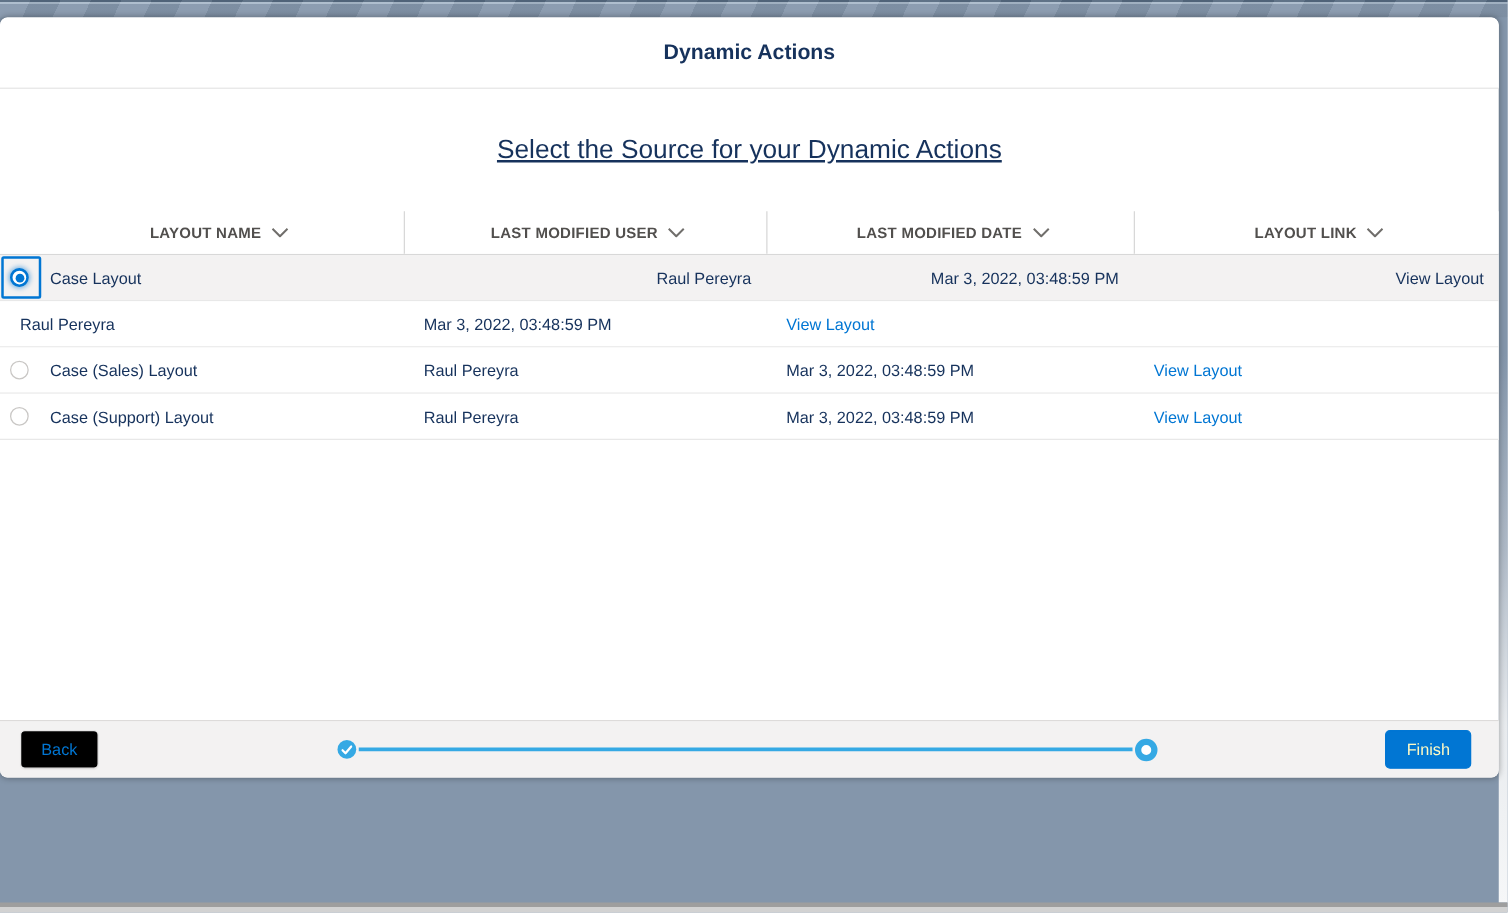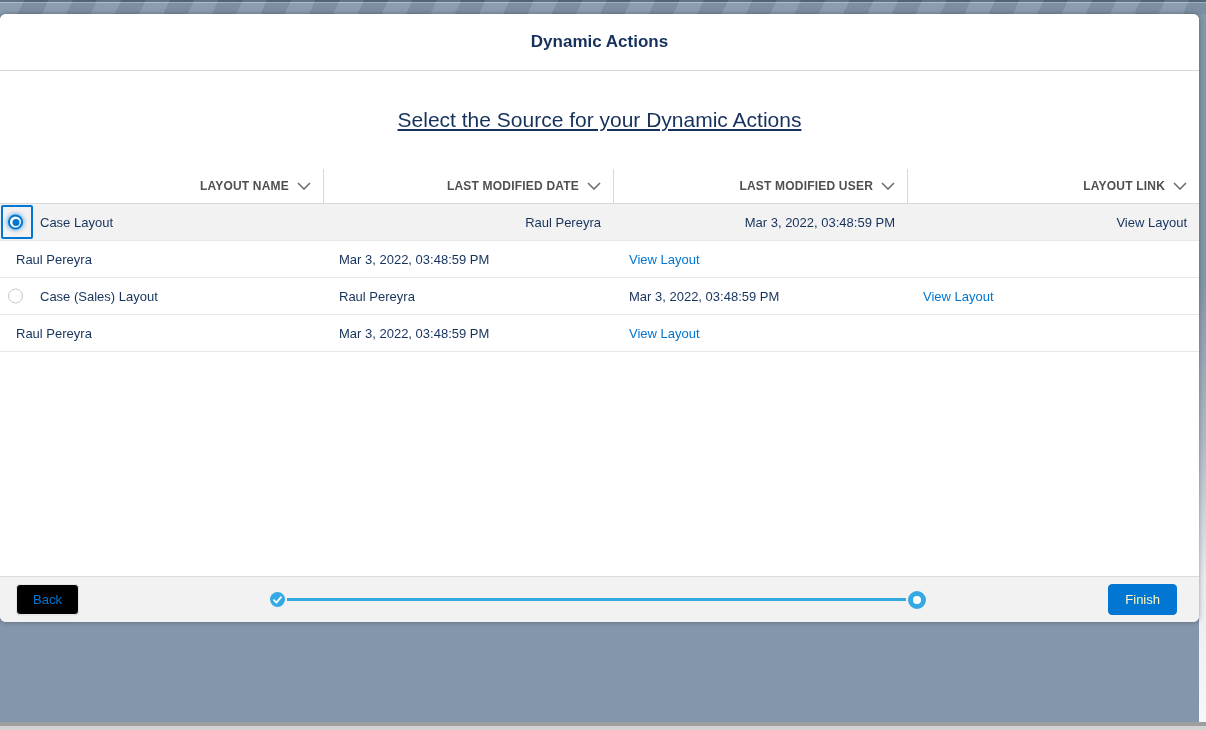--- a/index.html
+++ b/index.html
@@ -41,21 +41,21 @@
     color:#16325c;line-height:26px;text-decoration:underline;
   }
   .subtitle{
     margin:13px 40px 0 40px;text-align:center;font-size:13px;color:#706e6b;line-height:18px;
   }
   
   .tbl{margin-top:36px;width:1199px;font-size:13px;color:#16325c;}
   .thead{display:grid;grid-template-columns:323px 290px 294px 292px;height:34px;
     border-bottom:1px solid #d8d8d8;}
   .th{
-    display:flex;align-items:center;justify-content:flex-end;
+    display:flex;align-items:center;justify-content:center;
     padding:0 12px 0 16px;font-size:12px;font-weight:bold;color:#514f4d;
     letter-spacing:.2px;cursor:pointer;background:#fff;
   }
   .th + .th{border-left:1px solid #d8d8d8;}
   .th:first-child{padding-left:40px;}
   .chev{flex:0 0 auto;margin-left:8px;}
   .tr{
     display:grid;grid-template-columns:323px 290px 294px 292px;height:36px;
     border-bottom:1px solid #e8e8e8;background:#fff;align-items:center;
   }
@@ -130,27 +130,27 @@
 
     <div class="tbl">
       <div class="thead">
         <div class="th">
           <span>LAYOUT NAME</span>
           <svg class="chev" width="14" height="8" viewBox="0 0 14 8">
               <path d="M1 1l6 6 6-6" fill="none" stroke="#706e6b" stroke-width="1.6"></path>
             </svg>
         </div>
         <div class="th">
+          <span>LAST MODIFIED USER</span>
+          <svg class="chev" width="14" height="8" viewBox="0 0 14 8">
+              <path d="M1 1l6 6 6-6" fill="none" stroke="#706e6b" stroke-width="1.6"></path>
+            </svg>
+        </div>
+        <div class="th">
           <span>LAST MODIFIED DATE</span>
-          <svg class="chev" width="14" height="8" viewBox="0 0 14 8">
-              <path d="M1 1l6 6 6-6" fill="none" stroke="#706e6b" stroke-width="1.6"></path>
-            </svg>
-        </div>
-        <div class="th">
-          <span>LAST MODIFIED USER</span>
           <svg class="chev" width="14" height="8" viewBox="0 0 14 8">
               <path d="M1 1l6 6 6-6" fill="none" stroke="#706e6b" stroke-width="1.6"></path>
             </svg>
         </div>
         <div class="th">
           <span>LAYOUT LINK</span>
           <svg class="chev" width="14" height="8" viewBox="0 0 14 8">
               <path d="M1 1l6 6 6-6" fill="none" stroke="#706e6b" stroke-width="1.6"></path>
             </svg>
         </div>
@@ -177,20 +177,24 @@
         <div class="td name-cell">
           <span class="radio"></span>
           <span>Case (Sales) Layout</span>
         </div>
         <div class="td">Raul Pereyra</div>
         <div class="td">Mar 3, 2022, 03:48:59 PM</div>
         <div class="td"><a class="link">View Layout</a></div>
       </div>
 
       <div class="tr">
+        <div class="td name-cell">
+          <span class="radio"></span>
+          <span>Case (Support) Layout</span>
+        </div>
         <div class="td">Raul Pereyra</div>
         <div class="td">Mar 3, 2022, 03:48:59 PM</div>
         <div class="td"><a class="link">View Layout</a></div>
       </div>
     </div>
   </div>
 
   <div class="modal-footer">
     <button class="btn btn-back">Back</button>
 

